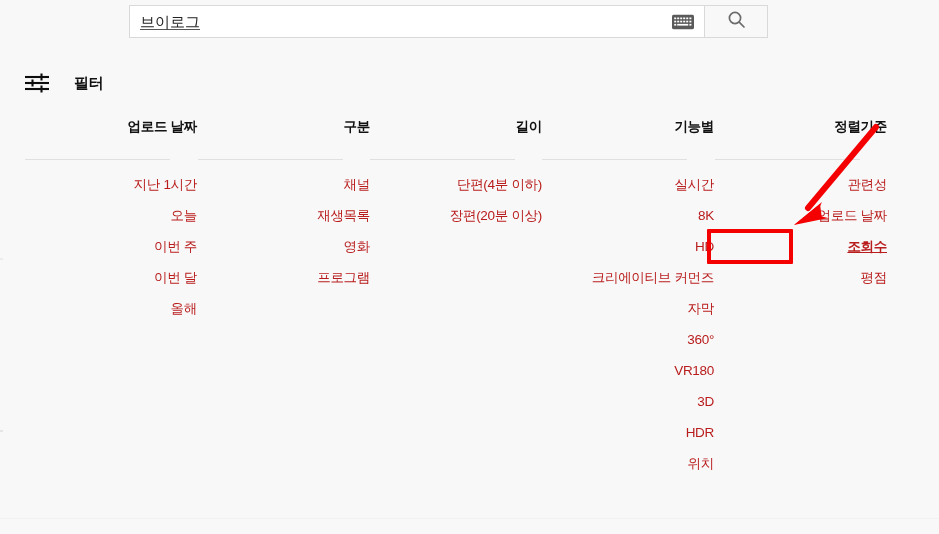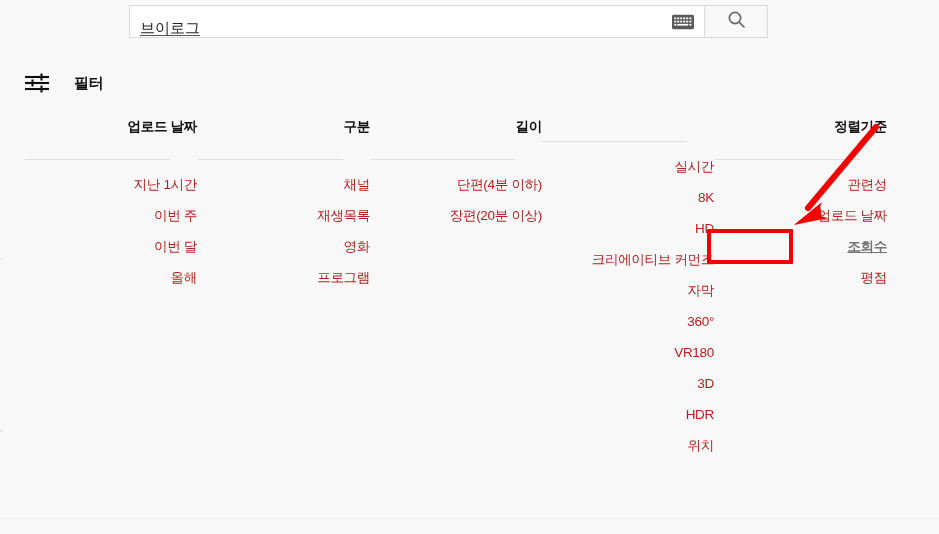--- a/index.html
+++ b/index.html
@@ -31,21 +31,21 @@
     display: flex;
     align-items: stretch;
     height: 33px;
   }
   .search-field {
     width: 575px;
     background: #ffffff;
     border: 1px solid #d9d9d9;
     border-right: none;
     display: flex;
-    align-items: flex-end;
+    align-items: center;
     padding: 0 0 0 10px;
     box-sizing: border-box;
     position: relative;
   }
   .search-text {
     font-size: 15px;
     color: #222222;
     line-height: 18px;
     text-decoration: underline;
     text-decoration-color: #555;
@@ -129,21 +129,21 @@
     font-size: 13.5px;
     color: #b91c1c;
     line-height: 18px;
     height: 31px;
     letter-spacing: -0.3px;
     cursor: pointer;
     white-space: nowrap;
     display: block;
   }
   .filter-item.selected {
-    color: #737373;
+    color: #b91c1c;
     font-weight: bold;
     text-decoration: underline;
   }
 
   
   .annot-box {
     position: absolute;
     left: 707px;
     top: 229px;
     width: 86px;
@@ -252,20 +252,21 @@
   <span class="filter-label">필터</span>
 </div>
 
 <div class="filter-columns">
 
   <div class="filter-col" style="left:25px;">
     <div class="col-title">업로드 날짜</div>
     <div class="col-rule"></div>
     <div class="col-items">
       <span class="filter-item">지난 1시간</span>
+      <span class="filter-item">오늘</span>
       <span class="filter-item">이번 주</span>
       <span class="filter-item">이번 달</span>
       <span class="filter-item">올해</span>
     </div>
   </div>
 
   <div class="filter-col" style="left:198px;">
     <div class="col-title">구분</div>
     <div class="col-rule"></div>
     <div class="col-items">
@@ -279,20 +280,21 @@
   <div class="filter-col" style="left:370px;">
     <div class="col-title">길이</div>
     <div class="col-rule"></div>
     <div class="col-items">
       <span class="filter-item">단편(4분 이하)</span>
       <span class="filter-item">장편(20분 이상)</span>
     </div>
   </div>
 
   <div class="filter-col" style="left:542px;">
+    <div class="col-title">기능별</div>
     <div class="col-rule"></div>
     <div class="col-items">
       <span class="filter-item">실시간</span>
       <span class="filter-item">8K</span>
       <span class="filter-item">HD</span>
       <span class="filter-item">크리에이티브 커먼즈</span>
       <span class="filter-item">자막</span>
       <span class="filter-item">360°</span>
       <span class="filter-item">VR180</span>
       <span class="filter-item">3D</span>

